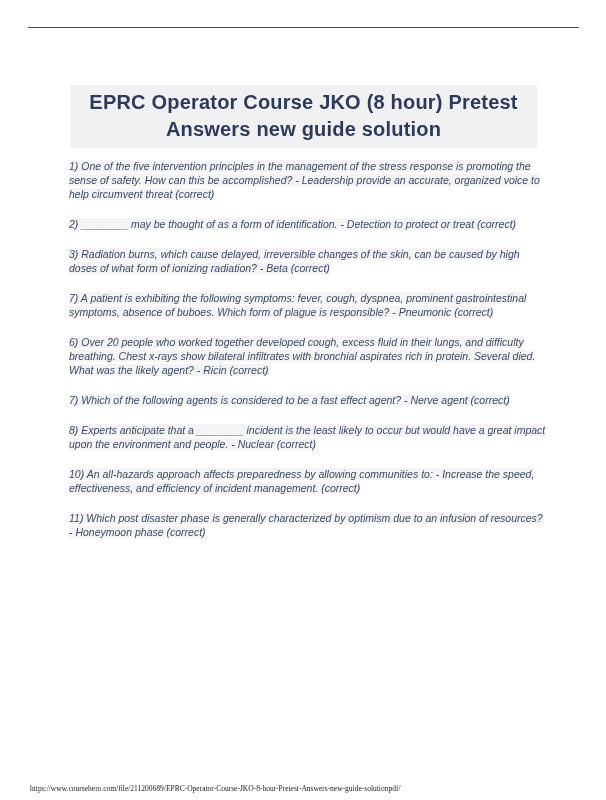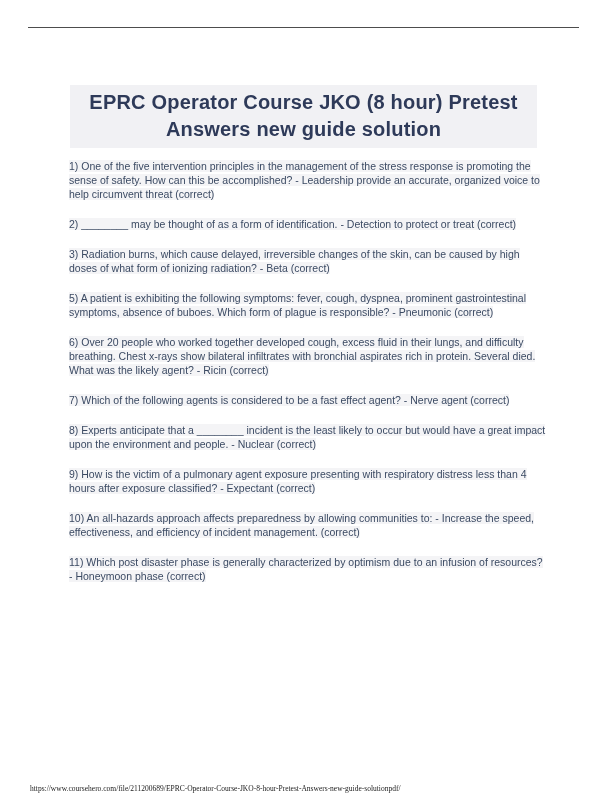--- a/index.html
+++ b/index.html
@@ -36,20 +36,21 @@
     line-height: 27px;
     text-align: center;
     padding: 4px 10px 5px 10px;
     letter-spacing: 0.2px;
   }
   .content {
     position: absolute;
     left: 69px;
     top: 159px;
     width: 480px;
+    font-style: italic;
   }
   .content p {
     margin: 0 0 16px 0;
     font-size: 10.5px;
     line-height: 14px;
     color: #3b4a63;
   }
   .content p span {
     background: #f4f4f6;
     box-decoration-break: clone;
@@ -81,25 +82,24 @@
 <div class="page">
 
   <div class="top-rule"></div>
 
   <h1 class="doc-title">EPRC Operator Course JKO (8 hour) Pretest Answers new guide solution</h1>
 
   <div class="content">
     <p><span>1) One of the five intervention principles in the management of the stress response is promoting the sense of safety. How can this be accomplished? - Leadership provide an accurate, organized voice to help circumvent threat (correct)</span></p>
     <p><span>2) ________ may be thought of as a form of identification. - Detection to protect or treat (correct)</span></p>
     <p><span>3) Radiation burns, which cause delayed, irreversible changes of the skin, can be caused by high doses of what form of ionizing radiation? - Beta (correct)</span></p>
-    <p><span>5) A patient is exhibiting the following symptoms: fever, cough, dyspnea, prominent gastrointestinal symptoms, absence of buboes. Which form of plague is responsible? - Pneumonic (correct)</span></p>
+    <p><span>7) A patient is exhibiting the following symptoms: fever, cough, dyspnea, prominent gastrointestinal symptoms, absence of buboes. Which form of plague is responsible? - Pneumonic (correct)</span></p>
     <p><span>6) Over 20 people who worked together developed cough, excess fluid in their lungs, and difficulty breathing. Chest x-rays show bilateral infiltrates with bronchial aspirates rich in protein. Several died. What was the likely agent? - Ricin (correct)</span></p>
     <p><span>7) Which of the following agents is considered to be a fast effect agent? - Nerve agent (correct)</span></p>
     <p><span>8) Experts anticipate that a ________ incident is the least likely to occur but would have a great impact upon the environment and people. - Nuclear (correct)</span></p>
-    <p><span>9) How is the victim of a pulmonary agent exposure presenting with respiratory distress less than 4 hours after exposure classified? - Expectant (correct)</span></p>
     <p><span>10) An all-hazards approach affects preparedness by allowing communities to: - Increase the speed, effectiveness, and efficiency of incident management. (correct)</span></p>
     <p><span>11) Which post disaster phase is generally characterized by optimism due to an infusion of resources? - Honeymoon phase (correct)</span></p>
   </div>
 
 
   <a class="footer-url">https://www.coursehero.com/file/211200689/EPRC-Operator-Course-JKO-8-hour-Pretest-Answers-new-guide-solutionpdf/</a>
 
 </div>
 
 </body></html>

